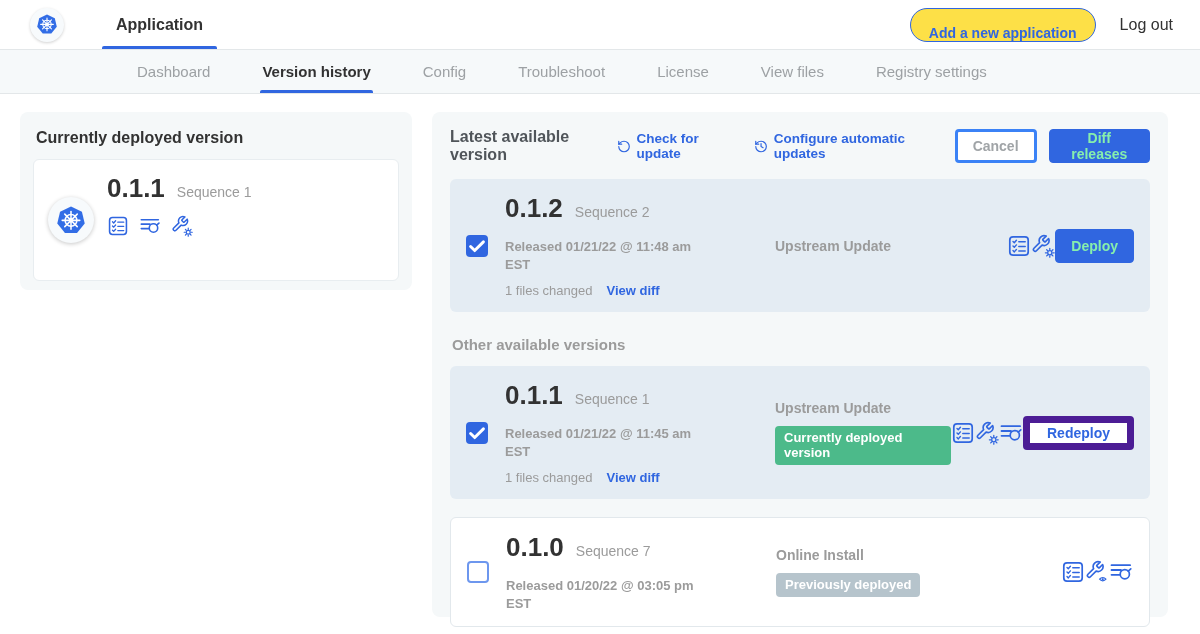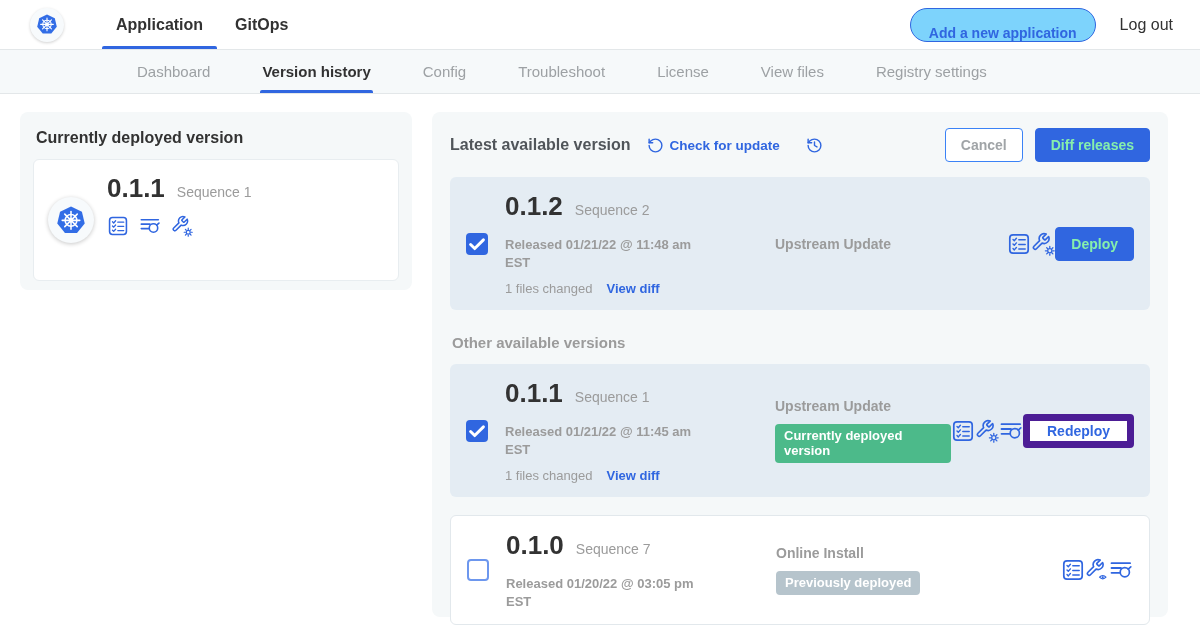--- a/index.html
+++ b/index.html
@@ -13,21 +13,21 @@
     border-bottom:1px solid #e3e7e9; display:flex; align-items:stretch; }
   .k8s-badge { width:34px; height:34px; border-radius:50%; background:#f7fafc;
     box-shadow:0 1px 3px rgba(0,0,0,.18); display:flex; align-items:center; justify-content:center;
     align-self:center; margin-left:30px; }
   .topnav-tabs { display:flex; margin-left:36px; }
   .topnav-tab { position:relative; display:flex; align-items:center; padding:0 16px;
     font-size:16px; font-weight:700; color:#323232; cursor:pointer; }
   .topnav-tab.active:after { content:""; position:absolute; left:2px; right:2px; bottom:0;
     height:3px; background:#3066e0; border-radius:2px 2px 0 0; }
   .topnav-right { margin-left:auto; display:flex; align-items:center; gap:24px; padding-right:27px; }
-  .pill-btn { border:1px solid #3066e0; color:#3066e0; background:#7dd3fc; border-radius:17px;
+  .pill-btn { border:1px solid #3066e0; color:#3066e0; background:#fde047; border-radius:17px;
     height:15px; padding:16px 18px; font-size:14px; font-weight:700; cursor:pointer;
     font-family:"Liberation Sans", sans-serif; }
   .logout { font-size:16px; font-weight:500; color:#323232; cursor:pointer; }
 
   
   .subnav { position:absolute; top:50px; left:0; width:1200px; height:44px; background:#f6f9fa;
     border-bottom:1px solid #e3e7e9; display:flex; align-items:stretch; padding-left:137px; gap:52px; }
   .subnav-tab { position:relative; display:flex; align-items:center; font-size:15px;
     color:#9da1a4; cursor:pointer; }
   .subnav-tab.active { color:#323232; font-weight:700; }
@@ -51,21 +51,21 @@
   
   .available-panel { position:absolute; left:432px; top:112px; width:736px; height:505px;
     background:#f5f8f9; border-radius:8px; padding:16px 18px; }
   .avail-header { display:flex; align-items:center; }
   .avail-title { font-size:16px; font-weight:700; color:#50555a; margin-right:16px; }
   .hdr-link { display:flex; align-items:center; gap:6px; color:#3066e0; font-size:13.5px;
     font-weight:700; cursor:pointer; margin-right:26px; }
   .hdr-spacer { flex:1; }
   .btn { border-radius:4px; font-size:14px; font-weight:700; cursor:pointer; height:34px;
     padding:0 15px; font-family:"Liberation Sans", sans-serif; }
-  .btn.secondary { background:#fff; border:1px solid #3b82f6; color:#a0a4a7; margin-right:12px; }
+  .btn.secondary { background:#fff; border:3px solid #3b82f6; color:#a0a4a7; margin-right:12px; }
   .btn.primary { background:#3066e0; border:1px solid #3066e0; color:#86efac; }
   .btn.outline { background:#fff; border:7px solid #4c1d95; color:#3066e0; padding:0 17px; }
 
   .version-card { border-radius:6px; padding:14px 16px; display:flex; align-items:center;
     background:#e4ecf3; }
   .version-card.first { margin-top:15px; min-height:122px; }
   .version-card.second { min-height:122px; }
   .version-card.plain { margin-top:18px; background:#fff; border:1px solid #e2e8ec; min-height:92px; }
   .other-title { font-size:15px; color:#9b9b9b; margin:24px 0 13px 2px; }
 
@@ -169,23 +169,20 @@
 <header class="topnav">
   <span class="k8s-badge">
     <svg class="icn" width="24" height="25">
         <use href="#i-k8s"></use>
       </svg>
   </span>
   <nav class="topnav-tabs">
     <div class="topnav-tab active">
       <span>Application</span>
     </div>
-    <div class="topnav-tab">
-      <span>GitOps</span>
-    </div>
   </nav>
   <div class="topnav-right">
     <button class="pill-btn">Add a new application</button>
     <span class="logout">Log out</span>
   </div>
 </header>
 
 <nav class="subnav">
   <div class="subnav-tab">
     <span>Dashboard</span>
@@ -245,20 +242,21 @@
     <span class="hdr-link">
       <svg class="icn" width="17" height="17">
           <use href="#i-refresh"></use>
         </svg>
       <span>Check for update</span>
     </span>
     <span class="hdr-link">
       <svg class="icn" width="17" height="17">
           <use href="#i-history"></use>
         </svg>
+      <span>Configure automatic updates</span>
     </span>
     <span class="hdr-spacer"></span>
     <button class="btn secondary">Cancel</button>
     <button class="btn primary">Diff releases</button>
   </div>
 
   <div class="version-card first">
     <span class="checkbox checked">
       <svg class="icn" width="22" height="22">
           <use href="#i-check"></use>

